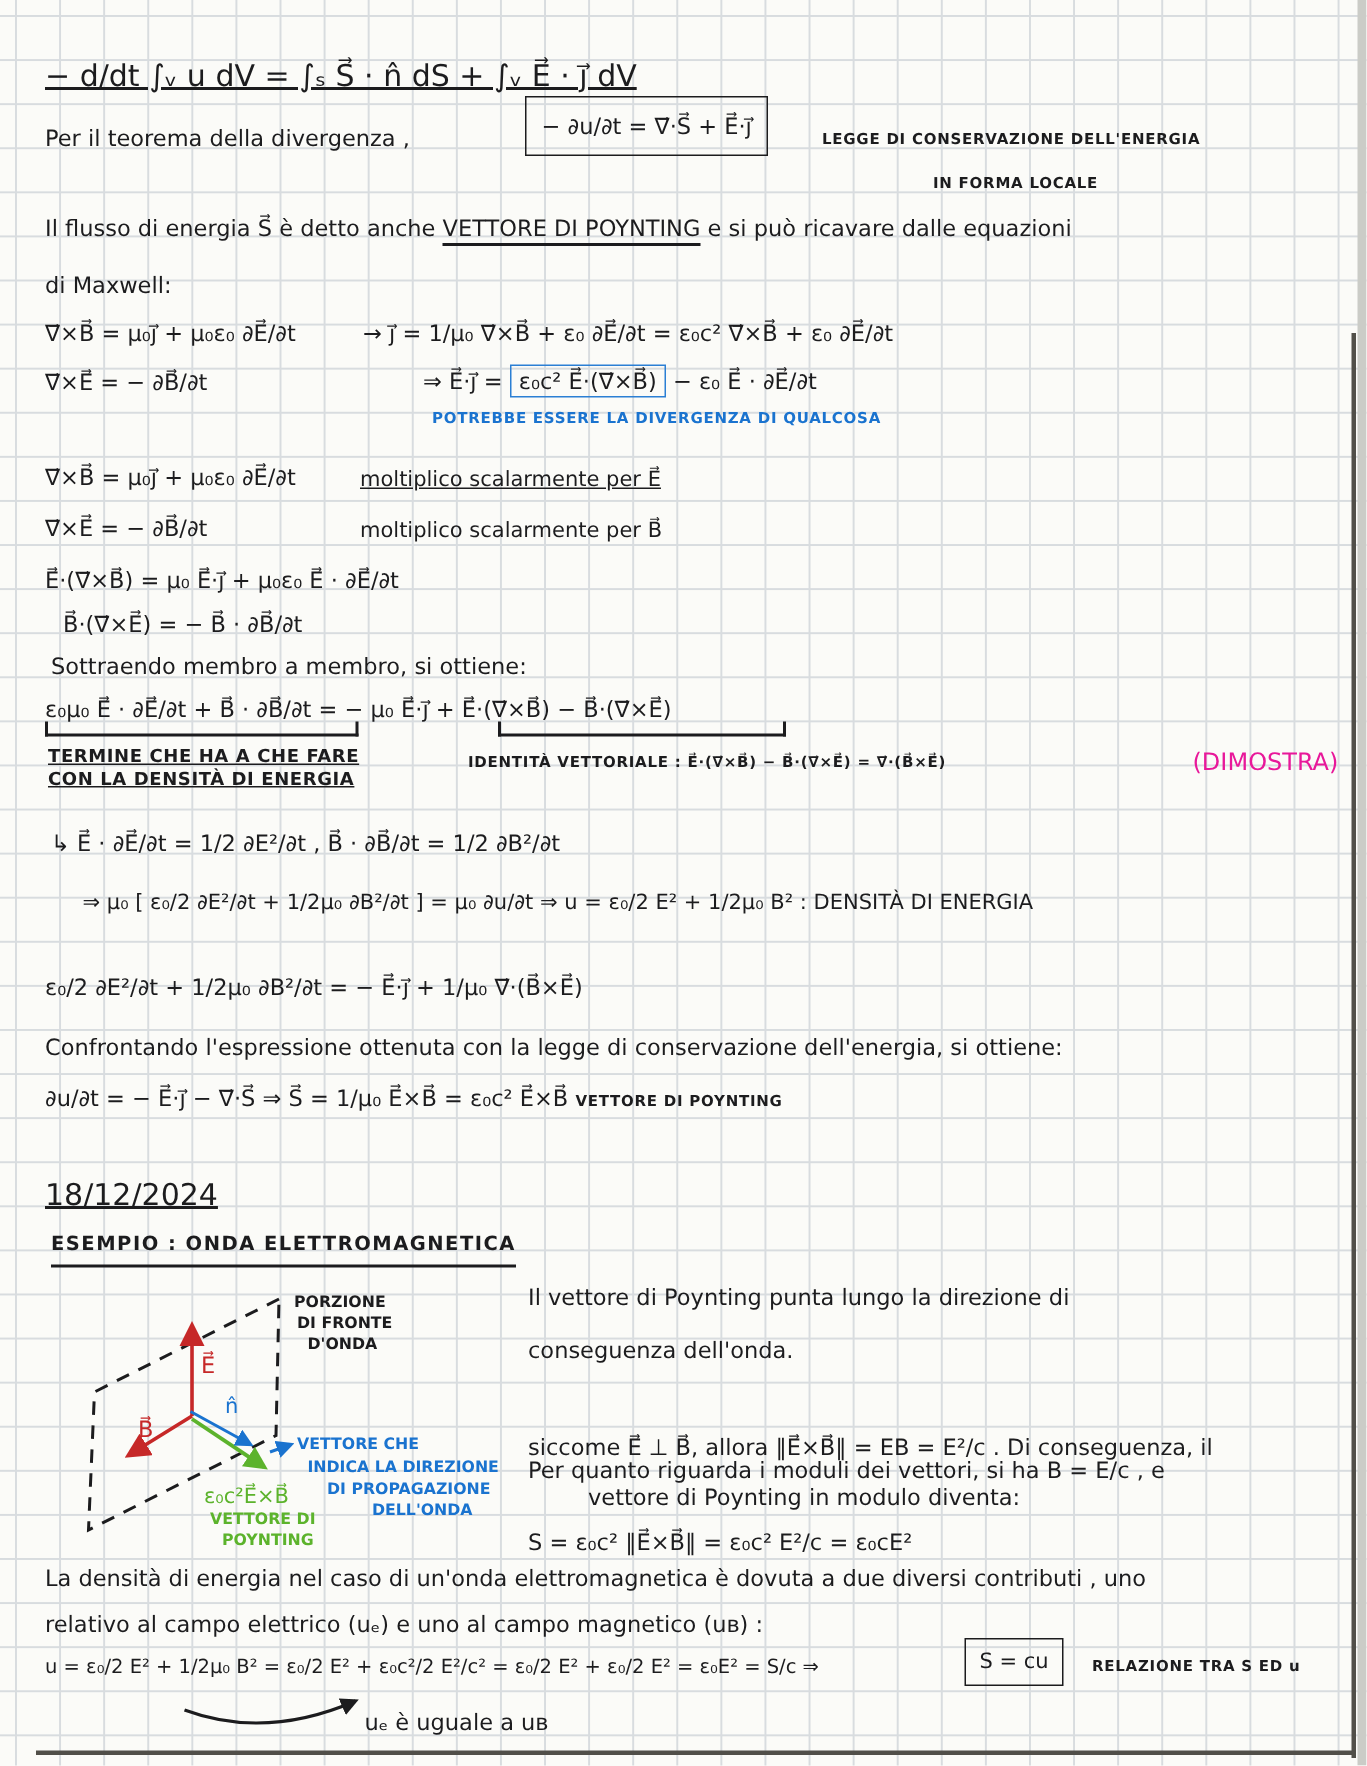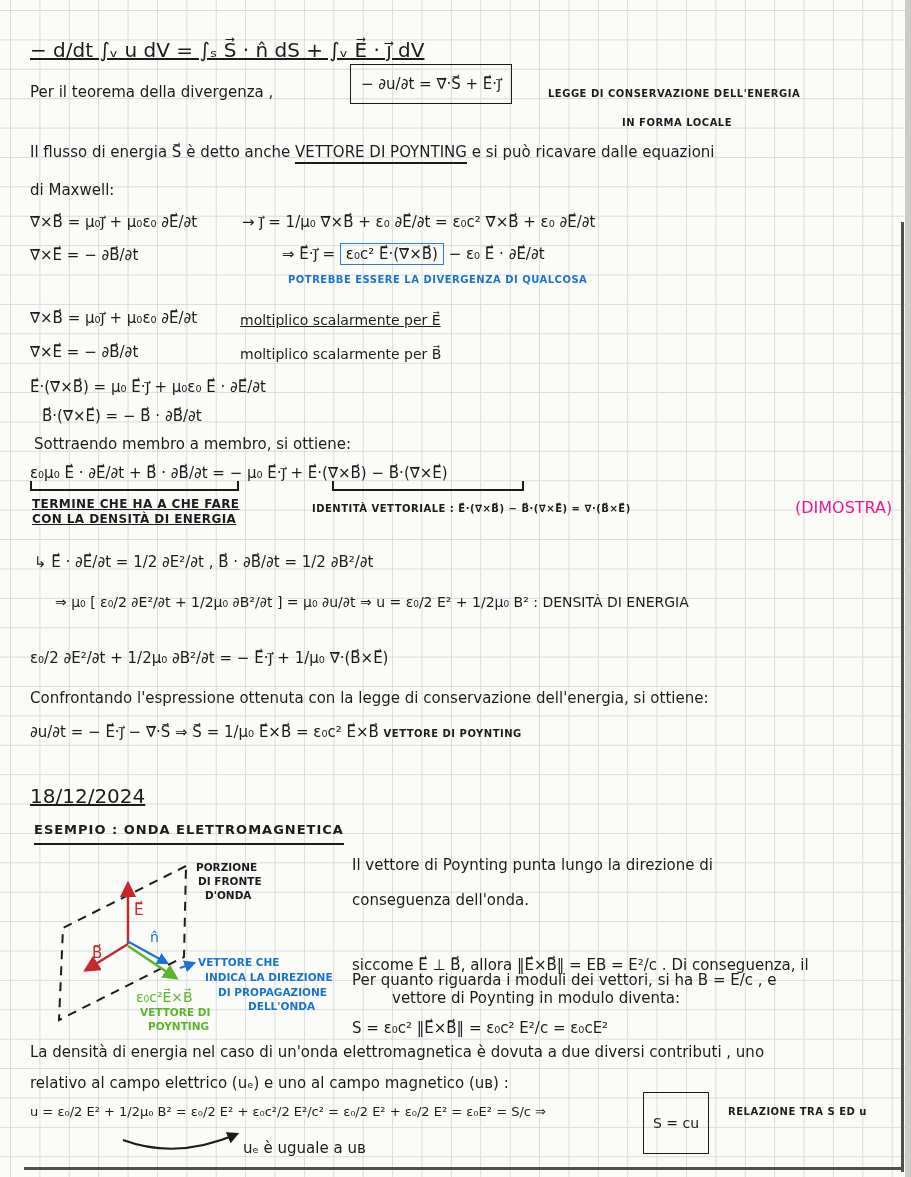--- a/index.html
+++ b/index.html
@@ -17,21 +17,21 @@
   .ln{position:absolute;white-space:nowrap;font-size:15px;line-height:20px;color:#1c1c1e;}
   .f16{font-size:20px;text-decoration:underline;}
   .f14{font-size:14px;}
   .f13{font-size:13px;}
   .caps{font-size:10px;letter-spacing:.5px;font-weight:bold;}
   .caps10{font-size:12px;letter-spacing:.4px;font-weight:bold;text-decoration:underline;}
   .blue{color:#1a73cf;}
   .pink{color:#e8189a;}
   .boxed{border:1.6px solid #1c1c1e;padding:9px 10px;background:transparent;}
   .bluebox{border:1.6px solid #2b7fd4;padding:1px 5px;}
-  .blackbox{border:1.6px solid #1c1c1e;padding:20px 9px;text-align:center;}
+  .blackbox{border:1.6px solid #1c1c1e;padding:5px 9px;text-align:center;}
   .uline{border-bottom:2px solid #1c1c1e;padding-bottom:1px;}
   .brace{position:absolute;height:8px;border-bottom:2px solid #1c1c1e;border-left:2px solid #1c1c1e;border-right:2px solid #1c1c1e;}
   .edge-right-band{position:absolute;right:0;top:0;width:6px;height:1177px;background:#cbccc7;}
   .edge-right-line{position:absolute;left:901px;top:222px;width:3px;height:950px;background:#514f49;}
   .edge-bottom-line{position:absolute;left:24px;top:1167px;width:879px;height:3px;background:#514f49;}
   svg text{font-family:"DejaVu Sans",sans-serif;}
 </style>
 </head>
 <body>
 

